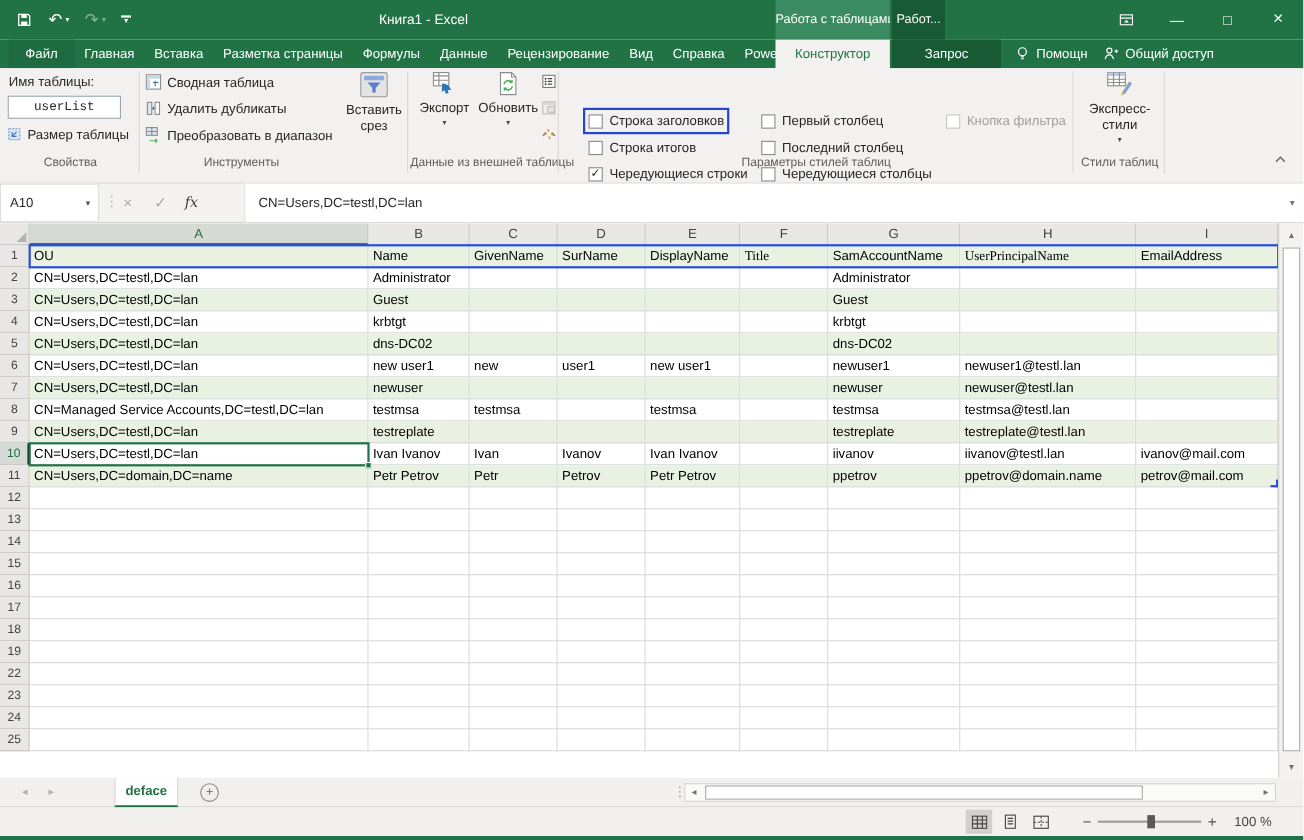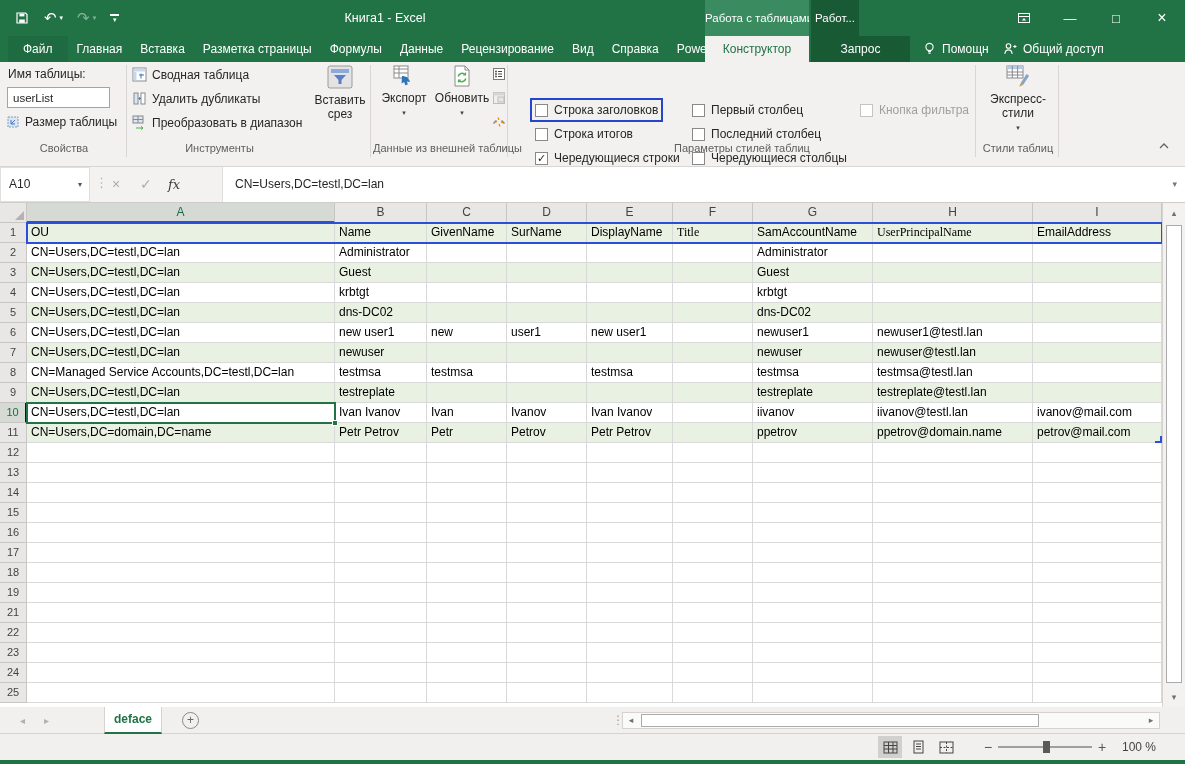--- a/index.html
+++ b/index.html
@@ -40,21 +40,21 @@
   .tab-share { position:absolute; left:1002px; top:0; height:26px; display:flex; align-items:center; gap:5px;
     color:#fff; font-size:12px; }
 
   
   .ribbon { position:absolute; left:0; top:62px; width:1185px; height:105px; background:#f2f1f0;
     border-bottom:1px solid #d8d6d4; color:#262626; }
   .rdiv { position:absolute; top:3px; height:92px; width:1px; background:#d9d6d3; }
   .g-label { position:absolute; top:80px; font-size:11px; color:#605e5c; text-align:center; white-space:nowrap; }
   .r-small { position:absolute; display:flex; align-items:center; gap:5px; font-size:12px; white-space:nowrap; }
   .tname-input { position:absolute; left:7px; top:25px; width:103px; height:21px; border:1px solid #9aa7b1;
-    font-size:11.5px; padding:0 5px; font-family:Liberation Sans, sans-serif; color:#262626; background:#fff; }
+    font-size:11.5px; padding:0 5px; font-family:Liberation Mono, monospace; color:#262626; background:#fff;text-align:center; }
   .bigbtn { position:absolute; top:3px; display:flex; flex-direction:column; align-items:center;
     font-size:12px; text-align:center; line-height:14px; }
   .bigbtn svg { margin-bottom:4px; }
   .bigbtn .dd { font-size:7px; color:#444; margin-top:1px; }
   .opt { position:absolute; display:flex; align-items:center; gap:6px; font-size:12px; white-space:nowrap;margin-top:32px; }
   .cbox { width:13px; height:13px; border:1px solid #8a8886; background:#fff; flex:none;
     font-size:11px; line-height:11px; text-align:center; color:#1f1f1f; }
   .opt.focused { outline:2px solid #2445ce; outline-offset:3px; }
   .opt.disabled { color:#a19f9d; }
   .opt.disabled .cbox { border-color:#c6c4c2; }
@@ -615,32 +615,20 @@
       <div class="g-cell" style="width: 92px;"></div>
       <div class="g-cell" style="width: 80px;"></div>
       <div class="g-cell" style="width: 80px;"></div>
       <div class="g-cell" style="width: 86px;"></div>
       <div class="g-cell" style="width: 80px;"></div>
       <div class="g-cell" style="width: 120px;"></div>
       <div class="g-cell" style="width: 160px;"></div>
       <div class="g-cell" style="width: 129px;"></div>
     </div>
     <div class="g-row">
-      <div class="g-rowhdr">21</div>
-      <div class="g-cell" style="width: 308px;"></div>
-      <div class="g-cell" style="width: 92px;"></div>
-      <div class="g-cell" style="width: 80px;"></div>
-      <div class="g-cell" style="width: 80px;"></div>
-      <div class="g-cell" style="width: 86px;"></div>
-      <div class="g-cell" style="width: 80px;"></div>
-      <div class="g-cell" style="width: 120px;"></div>
-      <div class="g-cell" style="width: 160px;"></div>
-      <div class="g-cell" style="width: 129px;"></div>
-    </div>
-    <div class="g-row">
       <div class="g-rowhdr">22</div>
       <div class="g-cell" style="width: 308px;"></div>
       <div class="g-cell" style="width: 92px;"></div>
       <div class="g-cell" style="width: 80px;"></div>
       <div class="g-cell" style="width: 80px;"></div>
       <div class="g-cell" style="width: 86px;"></div>
       <div class="g-cell" style="width: 80px;"></div>
       <div class="g-cell" style="width: 120px;"></div>
       <div class="g-cell" style="width: 160px;"></div>
       <div class="g-cell" style="width: 129px;"></div>

